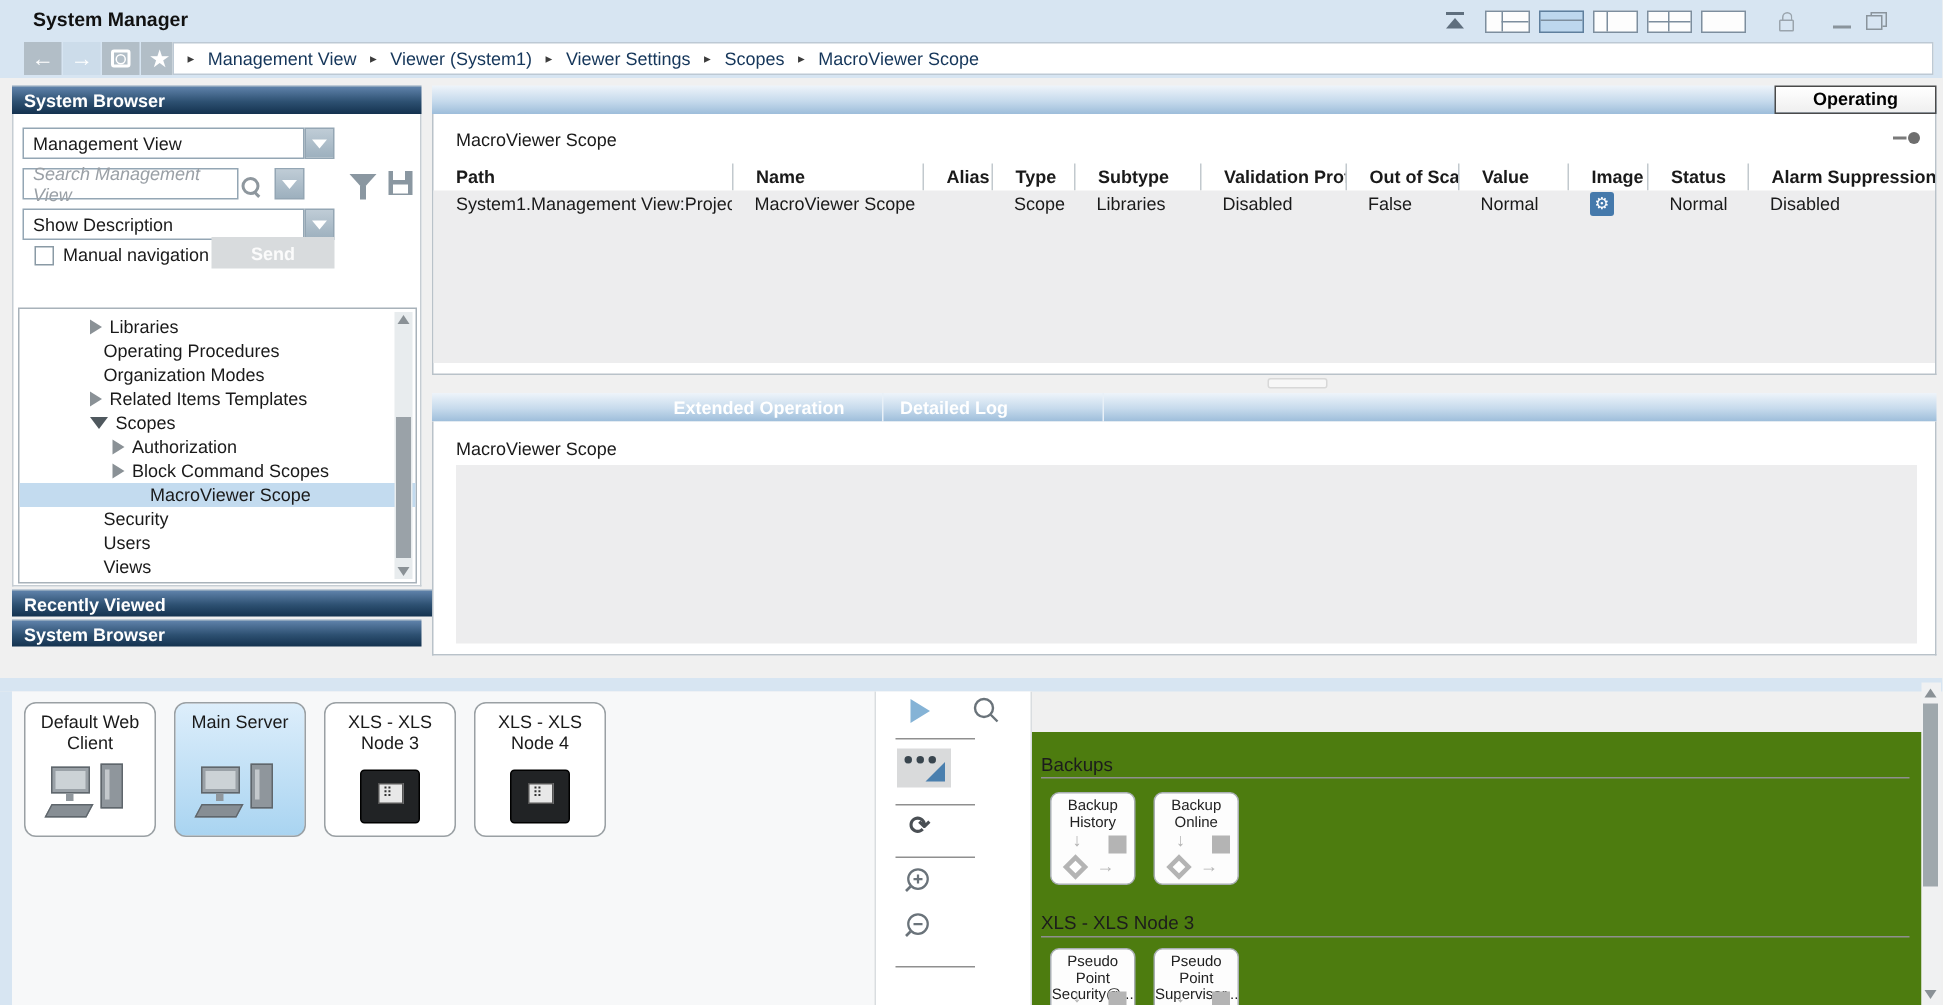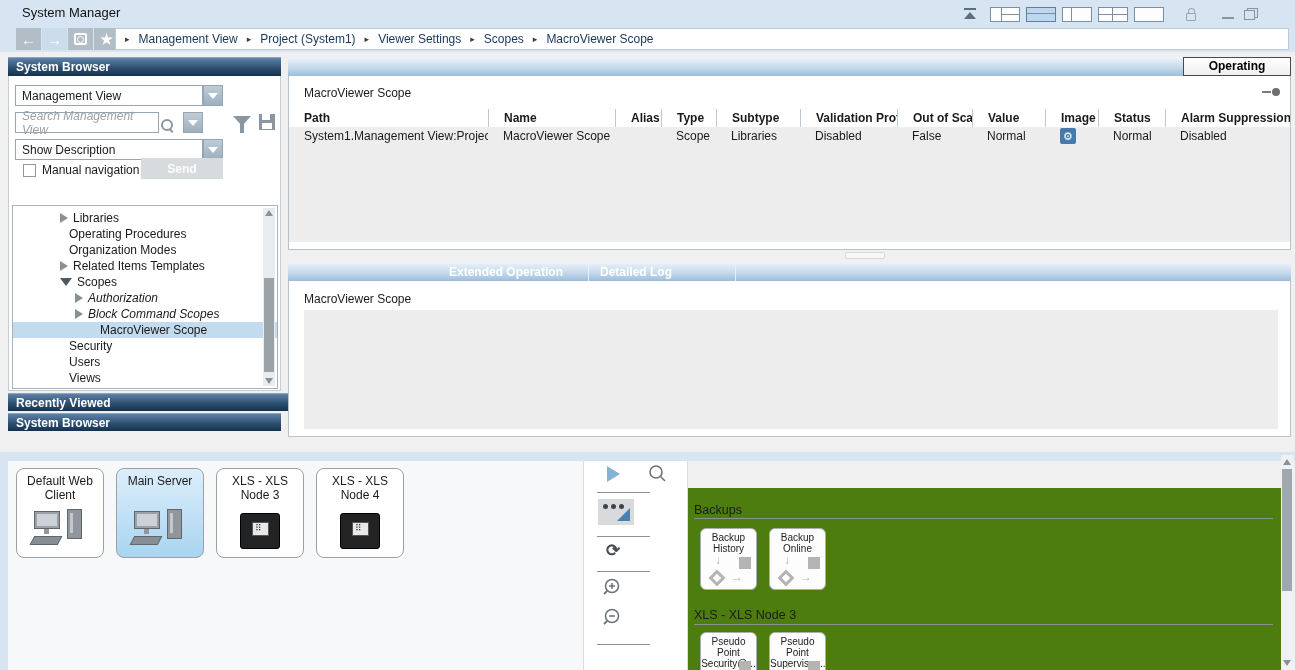--- a/index.html
+++ b/index.html
@@ -2,21 +2,21 @@
 <html><head>
 <meta charset="utf-8">
 <style>
   * { margin:0; padding:0; box-sizing:border-box; }
   html,body { width:1295px; height:670px; }
   body { font-family:"Liberation Sans", sans-serif; background:#f0f0f0; position:relative; overflow:hidden; color:#1a1a1a; }
   .abs { position:absolute; }
 
   
   #titlebar { left:0; top:0; width:1295px; height:26px; background:#d7e5f2; }
-  #app-title { left:22px; top:5px; font-size:13px; font-weight:400; color:#111; }
+  #app-title { left:22px; top:5px; font-size:13px; font-weight:700; color:#111; }
   .tb-ic { top:6px; height:16px; display:flex; align-items:center; justify-content:center; }
   .pane { width:30px; height:15px; border:1px solid #7d8e9e; background:#fdfdfd; position:relative; }
   .pane.sel { background:#bdd7ee; border-color:#5f7f9d; }
   .pane i { position:absolute; background:#7d8e9e; }
   .collapse-top { width:16px; height:14px; position:relative; }
   .collapse-top .bar { position:absolute; left:2px; top:1px; width:12px; height:2px; background:#5f6f7e; }
   .collapse-top .tri { position:absolute; left:2px; top:5px; width:0; height:0; border-left:6px solid transparent; border-right:6px solid transparent; border-bottom:7px solid #5f6f7e; }
   .lock { width:10px; height:8px; border:1.5px solid #9aa4ad; border-radius:1px; position:relative; margin-top:5px; }
   .lock:before { content:""; position:absolute; left:1px; top:-6px; width:5px; height:5px; border:1.5px solid #9aa4ad; border-bottom:none; border-radius:4px 4px 0 0; }
   .minimize { width:12px; height:2px; background:#8a949c; margin-top:8px; }
@@ -56,21 +56,21 @@
   #manual-lbl { left:33px; top:87px; font-size:12px; }
   #send-btn { left:132px; top:82px; width:82px; height:21px; background:#d8dbdd; color:#fbfbfb; font-weight:700; font-size:12px; border:none; }
 
   #tree-box { left:12px; top:205px; width:266px; height:184px; background:#fff; border:1px solid #a8b2ba; }
   .trow { position:relative; height:16px; display:flex; align-items:center; font-size:12px; white-space:nowrap; }
   .trow.selrow { background:#c3dbef; }
   .exp { width:0; height:0; display:inline-block; margin-right:5px; }
   .exp.col { border-top:5px solid transparent; border-bottom:5px solid transparent; border-left:8px solid #8a9196; }
   .exp.open { border-left:6px solid transparent; border-right:6px solid transparent; border-top:8px solid #4f585e; }
   .ind1 { padding-left:47px; } .ind1n { padding-left:56px; }
-  .ind2 { padding-left:62px;font-style:italic; } .ind2n { padding-left:87px; }
+  .ind2 { padding-left:62px; } .ind2n { padding-left:87px; }
   .vscroll { position:absolute; background:#e8ecee; }
   .vthumb { position:absolute; left:1px; width:10px; background:#9aa2a8; }
   .sarr { position:absolute; left:2px; width:0; height:0; border-left:4px solid transparent; border-right:4px solid transparent; }
   .sarr.up { border-bottom:6px solid #8a9196; }
   .sarr.dn { border-top:6px solid #8a9196; }
   #rv-bar { left:8px; top:393px; width:327px; height:18px; }
   #sb-bar { left:8px; top:413px; width:273px; height:18px; }
 
   
   .tabbar { background:linear-gradient(180deg,#eef4fa 0%, #c6daec 55%, #9dbdda 100%); }
@@ -195,21 +195,21 @@
   <div class="abs navbtn gray" style="left:68px;">
       <div class="histsq"></div>
     </div>
   <div class="abs navbtn gray" style="left:94px;">
       <span class="star-glyph">★</span>
     </div>
   <div id="breadcrumb" class="abs">
     <span class="bc-sep">▸</span>
     <span class="bc-item">Management View</span>
     <span class="bc-sep">▸</span>
-    <span class="bc-item">Project (System1)</span>
+    <span class="bc-item">Viewer (System1)</span>
     <span class="bc-sep">▸</span>
     <span class="bc-item">Viewer Settings</span>
     <span class="bc-sep">▸</span>
     <span class="bc-item">Scopes</span>
     <span class="bc-sep">▸</span>
     <span class="bc-item">MacroViewer Scope</span>
   </div>
 </div>
 
 <div id="sb-header" class="abs navyhdr">

